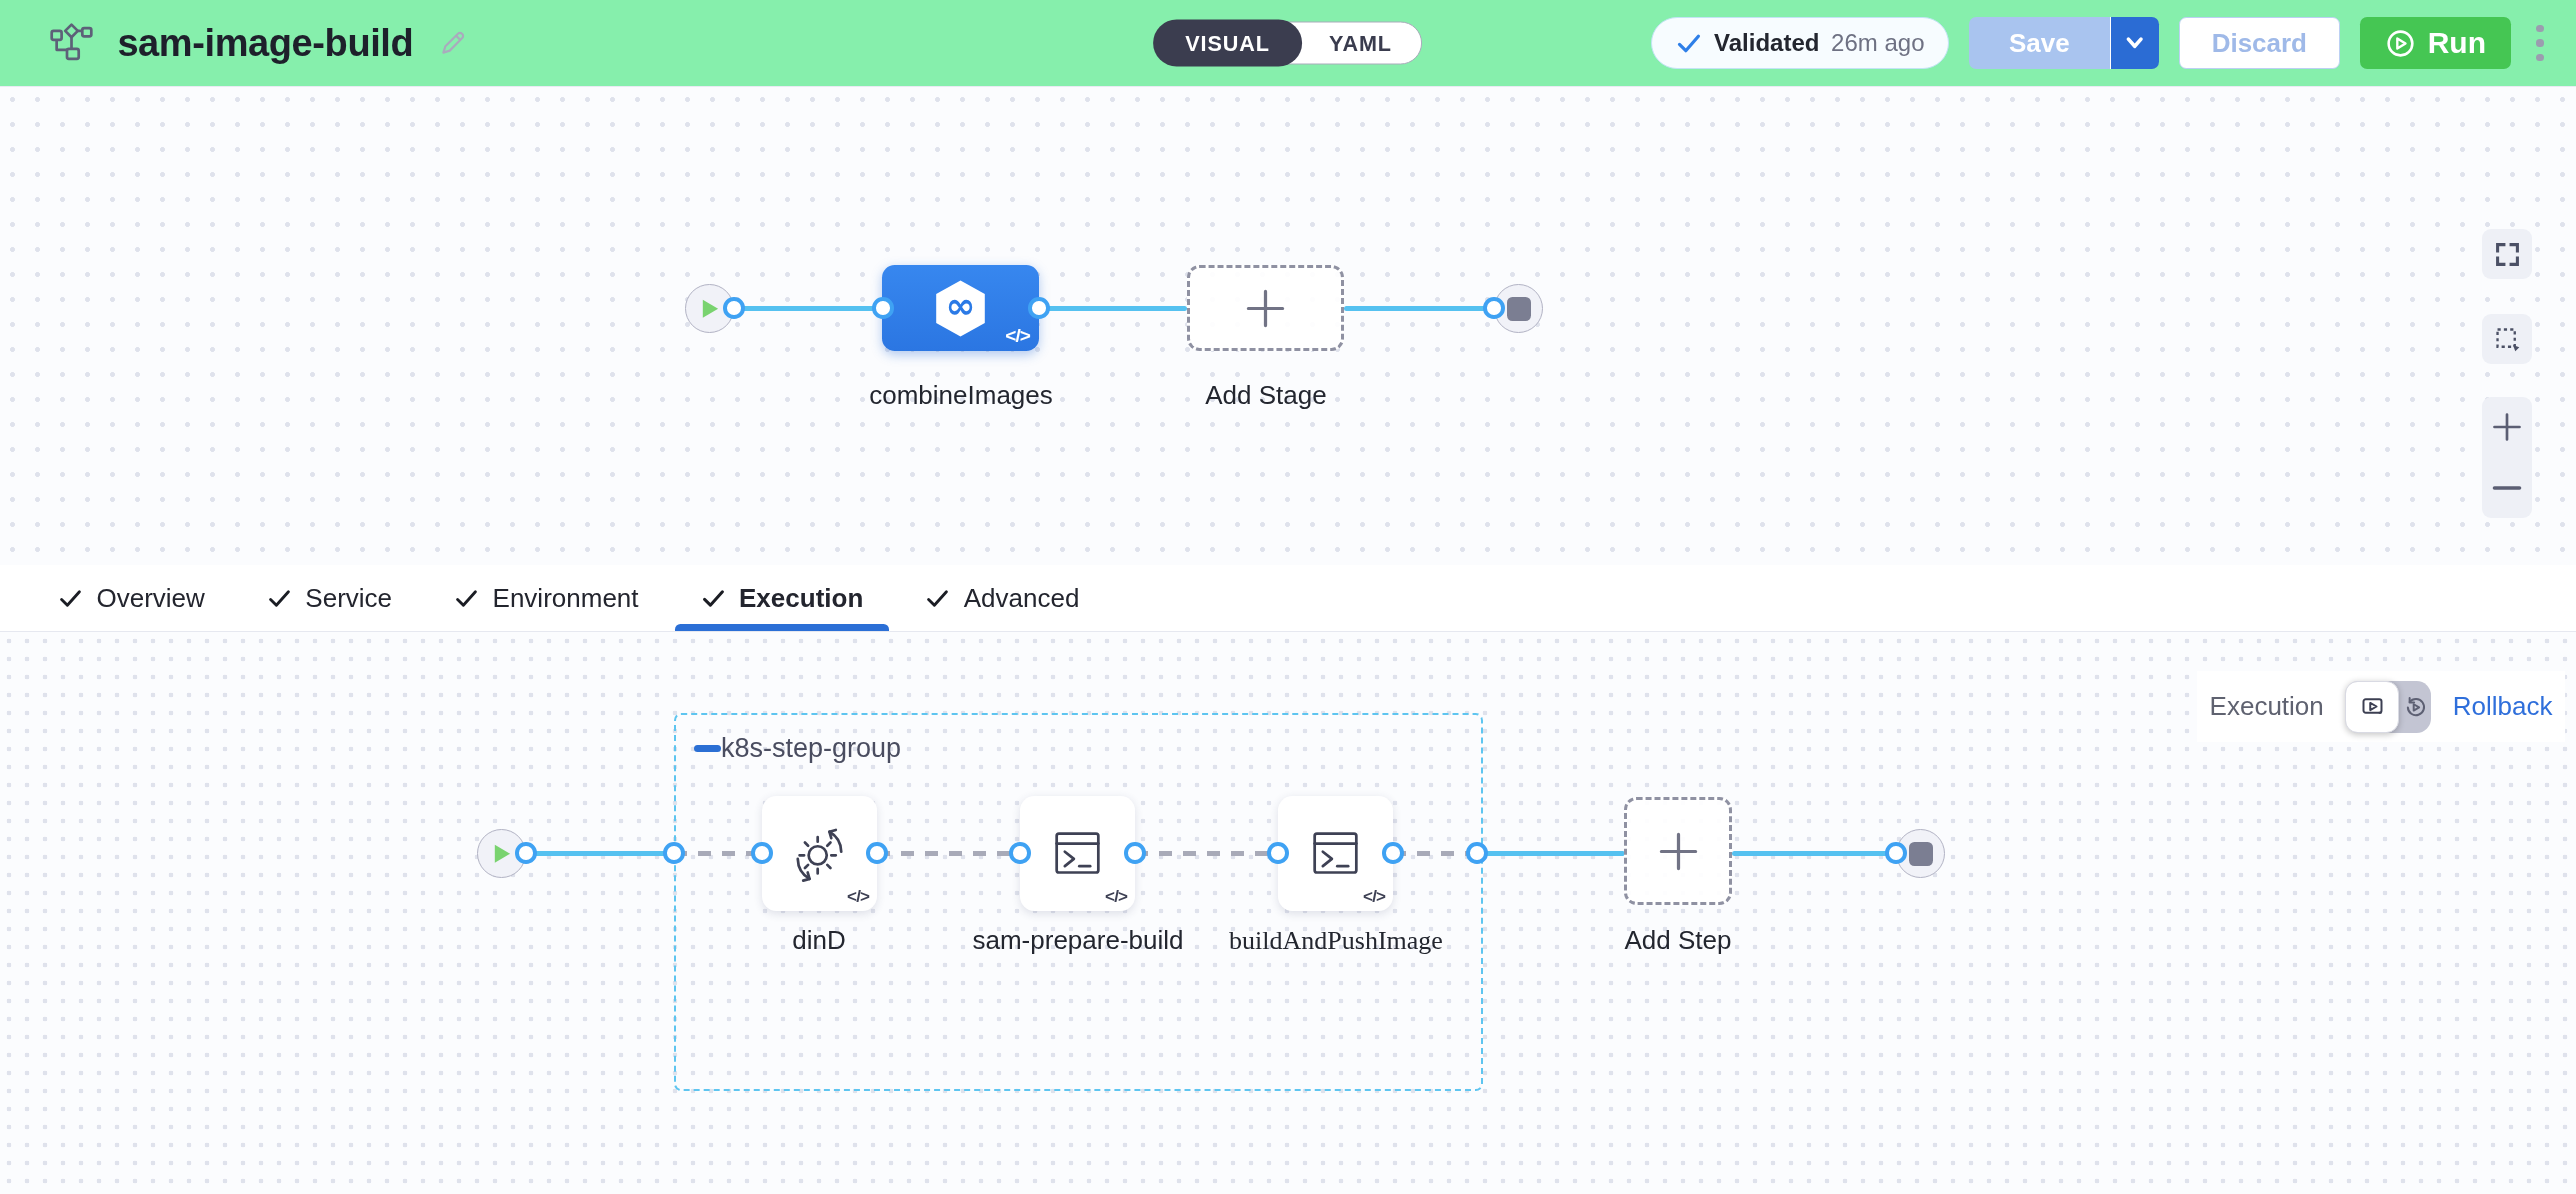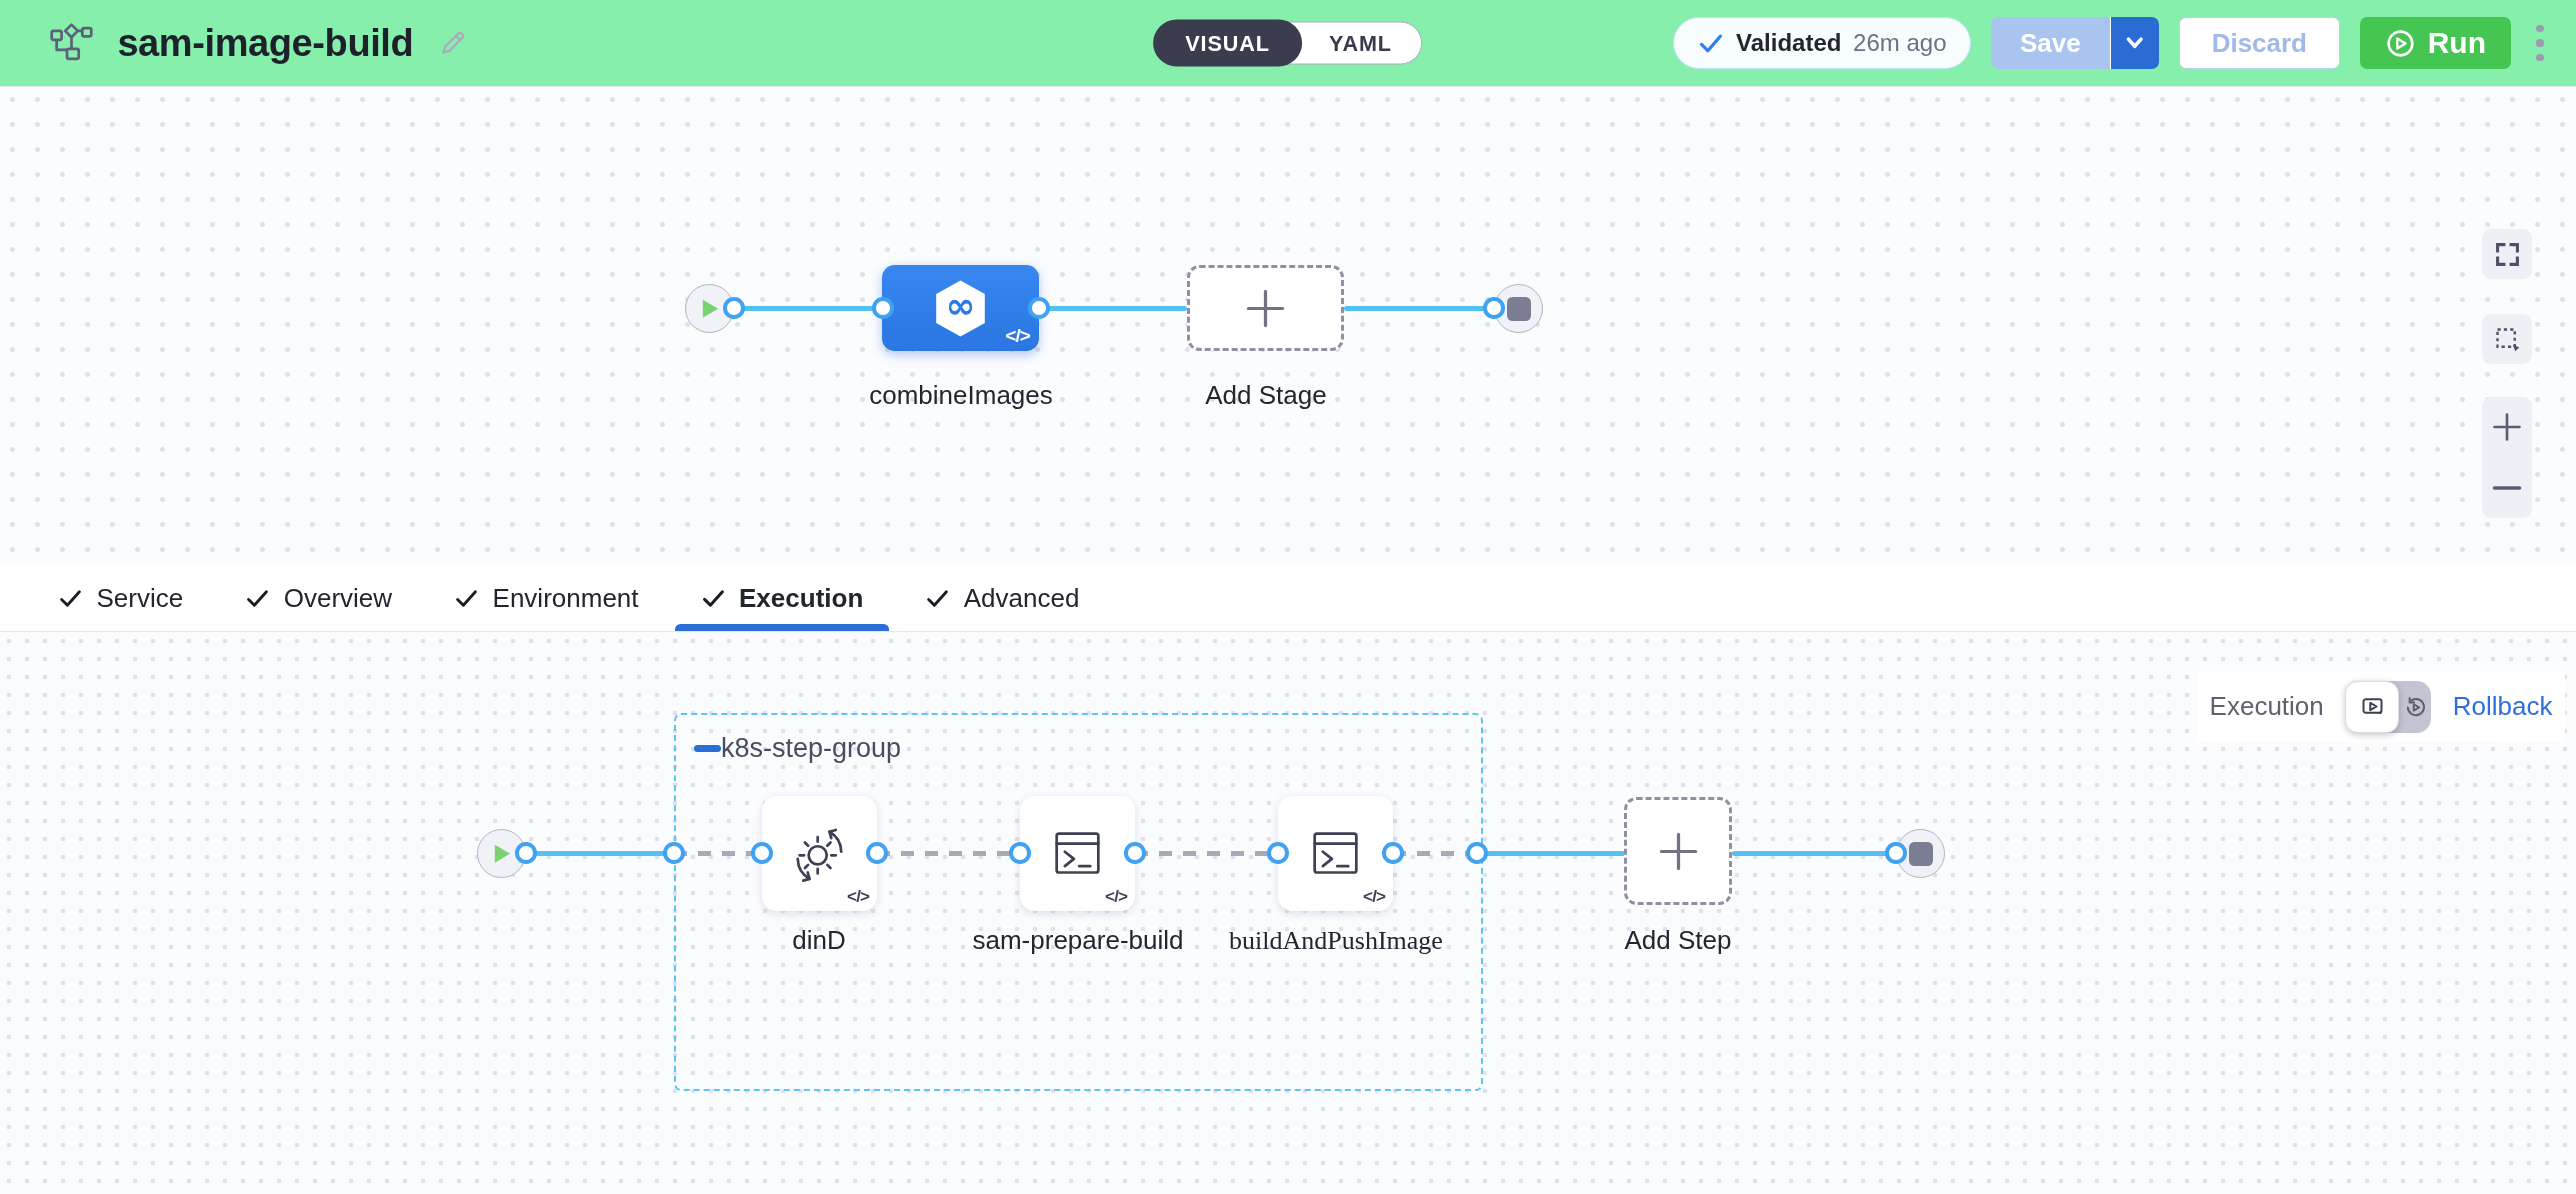--- a/index.html
+++ b/index.html
@@ -22,21 +22,21 @@
               color:#3a3c4e; background:transparent; border:none; cursor:pointer; border-radius:899px; }
   .mode-seg.active { background:#3b3d4f; color:#ffffff; margin:-1.8px; height:47px; padding:0 32px; }
 
   .header-right { margin-left:auto; display:flex; align-items:center; gap:20px; padding-right:27px; }
   .validated-badge { display:flex; align-items:center; gap:11.7px; height:52px; padding:0 23.4px;
                      border:1.8px solid #c3e4f5; background:#f7fcff; border-radius:899px; cursor:pointer; }
   .validated-label { font-size:24px; font-weight:bold; color:#23262f; }
   .validated-time { font-size:24px; color:#6e7183; }
 
   .save-split { display:flex; height:52px; }
-  .save-main { display:flex; align-items:center; padding:0 29px; background:#a9c4ef; color:#ffffff;
+  .save-main { display:flex; align-items:center; padding:0 40px; background:#a9c4ef; color:#ffffff;
                font-size:26px; font-weight:bold; border:none; border-radius:7.2px 0 0 7.2px; cursor:default; }
   .save-caret { width:49px; background:#2b6cd4; border:none; border-left:1.8px solid #ffffff;
                 border-radius:0 7.2px 7.2px 0; display:flex; align-items:center; justify-content:center; cursor:pointer; }
   .discard-btn { height:52px; padding:0 32px; background:#ffffff; border:1.8px solid #bcd0f3;
                  border-radius:7.2px; color:#9fb9e8; font-size:26px; font-weight:bold; cursor:pointer; }
   .run-btn { height:52px; padding:0 25px; display:flex; align-items:center; gap:11.7px;
              background:#45c653; border:none; border-radius:7.2px; color:#ffffff;
              font-size:30px; font-weight:bold; cursor:pointer; }
   .kebab { display:flex; flex-direction:column; gap:7.2px; background:none; border:none; cursor:pointer; padding:5.4px; }
   .kebab span { width:7.2px; height:7.2px; border-radius:50%; background:#9b9daf; }
@@ -241,27 +241,27 @@
         </svg>
       </button>
     </div>
   </div>
 
   <div class="tabbar">
     <button class="tab">
       <svg width="25" height="25" viewBox="0 0 28 28">
           <path d="M4 15 l6.5 6.5 L24 6.5" fill="none" stroke="#1b1d24" stroke-width="3.2" stroke-linecap="round" stroke-linejoin="round"></path>
         </svg>
+      <span>Overview</span>
+    </button>
+    <button class="tab">
+      <svg width="25" height="25" viewBox="0 0 28 28">
+          <path d="M4 15 l6.5 6.5 L24 6.5" fill="none" stroke="#1b1d24" stroke-width="3.2" stroke-linecap="round" stroke-linejoin="round"></path>
+        </svg>
       <span>Service</span>
-    </button>
-    <button class="tab">
-      <svg width="25" height="25" viewBox="0 0 28 28">
-          <path d="M4 15 l6.5 6.5 L24 6.5" fill="none" stroke="#1b1d24" stroke-width="3.2" stroke-linecap="round" stroke-linejoin="round"></path>
-        </svg>
-      <span>Overview</span>
     </button>
     <button class="tab">
       <svg width="25" height="25" viewBox="0 0 28 28">
           <path d="M4 15 l6.5 6.5 L24 6.5" fill="none" stroke="#1b1d24" stroke-width="3.2" stroke-linecap="round" stroke-linejoin="round"></path>
         </svg>
       <span>Environment</span>
     </button>
     <button class="tab active">
       <svg width="25" height="25" viewBox="0 0 28 28">
           <path d="M4 15 l6.5 6.5 L24 6.5" fill="none" stroke="#1b1d24" stroke-width="3.4" stroke-linecap="round" stroke-linejoin="round"></path>

